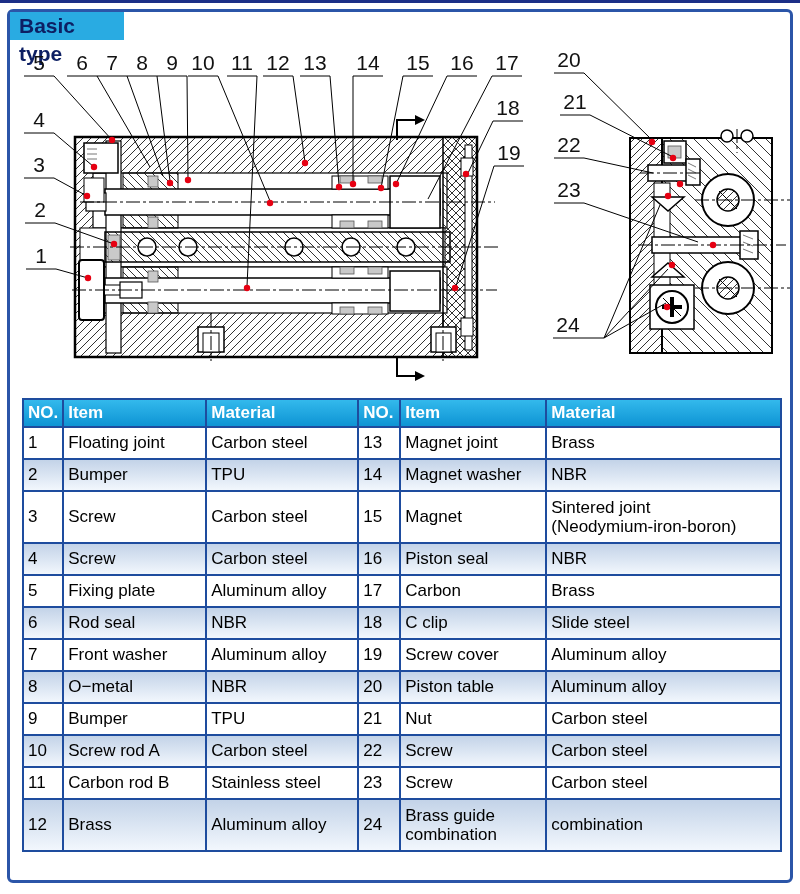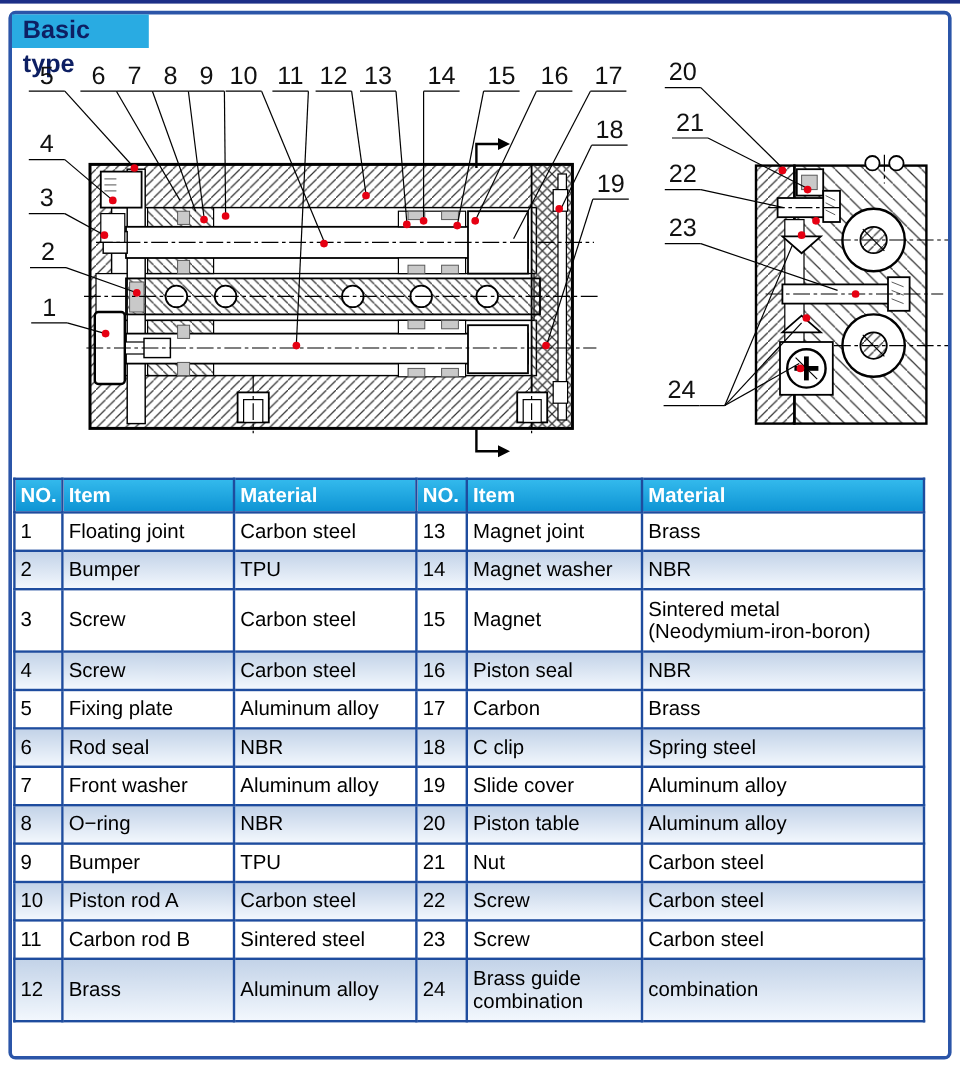--- a/index.html
+++ b/index.html
@@ -9,21 +9,21 @@
   }
   #topline{position:absolute;left:0;top:0;width:800px;height:3px;background:#1c2f87;}
   #frame{position:absolute;left:7px;top:9px;width:780px;height:868px;
     border:3px solid #2b55a8;border-radius:6px;}
   #title-box{position:absolute;left:10px;top:12px;width:114px;height:28px;background:#29abe2;}
   #title-box span{display:block;font-size:21px;font-weight:bold;color:#0d1f63;
     line-height:28px;padding-left:9px;}
   #diagram{position:absolute;left:0;top:45px;width:800px;height:350px;}
   #diagram text{font-size:21px;fill:#111;}
   .cl{stroke:#000;stroke-width:1;}
-  #parts-table{position:absolute;left:11px;top:398px;border-collapse:collapse;table-layout:fixed;}
+  #parts-table{position:absolute;left:22px;top:398px;border-collapse:collapse;table-layout:fixed;}
   #parts-table td,#parts-table th{border:2px solid #1e4c9e;font-size:17px;padding:1px 4px;
     text-align:left;vertical-align:middle;white-space:pre-line;line-height:1.12;overflow:hidden;}
   #parts-table th{background:linear-gradient(#33b9ec,#0e94d4);color:#fff;font-weight:bold;height:24px;}
   tr.even td{background:linear-gradient(#c3d3e8,#f2f7fd);}
   tr.odd td{background:#fff;}
 </style>
 </head>
 <body>
 
 <div id="topline"></div>
@@ -304,21 +304,21 @@
         <td>14</td>
         <td>Magnet washer</td>
         <td>NBR</td>
       </tr>
       <tr class="odd" style="height: 52px;">
         <td>3</td>
         <td>Screw</td>
         <td>Carbon steel</td>
         <td>15</td>
         <td>Magnet</td>
-        <td>Sintered metal
+        <td>Sintered joint
 (Neodymium-iron-boron)</td>
       </tr>
       <tr class="even" style="height: 32px;">
         <td>4</td>
         <td>Screw</td>
         <td>Carbon steel</td>
         <td>16</td>
         <td>Piston seal</td>
         <td>NBR</td>
       </tr>
@@ -329,58 +329,58 @@
         <td>17</td>
         <td>Carbon</td>
         <td>Brass</td>
       </tr>
       <tr class="even" style="height: 32px;">
         <td>6</td>
         <td>Rod seal</td>
         <td>NBR</td>
         <td>18</td>
         <td>C clip</td>
-        <td>Spring steel</td>
+        <td>Slide steel</td>
       </tr>
       <tr class="odd" style="height: 32px;">
         <td>7</td>
         <td>Front washer</td>
         <td>Aluminum alloy</td>
         <td>19</td>
-        <td>Slide cover</td>
+        <td>Screw cover</td>
         <td>Aluminum alloy</td>
       </tr>
       <tr class="even" style="height: 32px;">
         <td>8</td>
-        <td>O−ring</td>
+        <td>O−metal</td>
         <td>NBR</td>
         <td>20</td>
         <td>Piston table</td>
         <td>Aluminum alloy</td>
       </tr>
       <tr class="odd" style="height: 32px;">
         <td>9</td>
         <td>Bumper</td>
         <td>TPU</td>
         <td>21</td>
         <td>Nut</td>
         <td>Carbon steel</td>
       </tr>
       <tr class="even" style="height: 32px;">
         <td>10</td>
-        <td>Piston rod A</td>
+        <td>Screw rod A</td>
         <td>Carbon steel</td>
         <td>22</td>
         <td>Screw</td>
         <td>Carbon steel</td>
       </tr>
       <tr class="odd" style="height: 32px;">
         <td>11</td>
         <td>Carbon rod B</td>
-        <td>Sintered steel</td>
+        <td>Stainless steel</td>
         <td>23</td>
         <td>Screw</td>
         <td>Carbon steel</td>
       </tr>
       <tr class="even" style="height: 52px;">
         <td>12</td>
         <td>Brass</td>
         <td>Aluminum alloy</td>
         <td>24</td>
         <td>Brass guide

